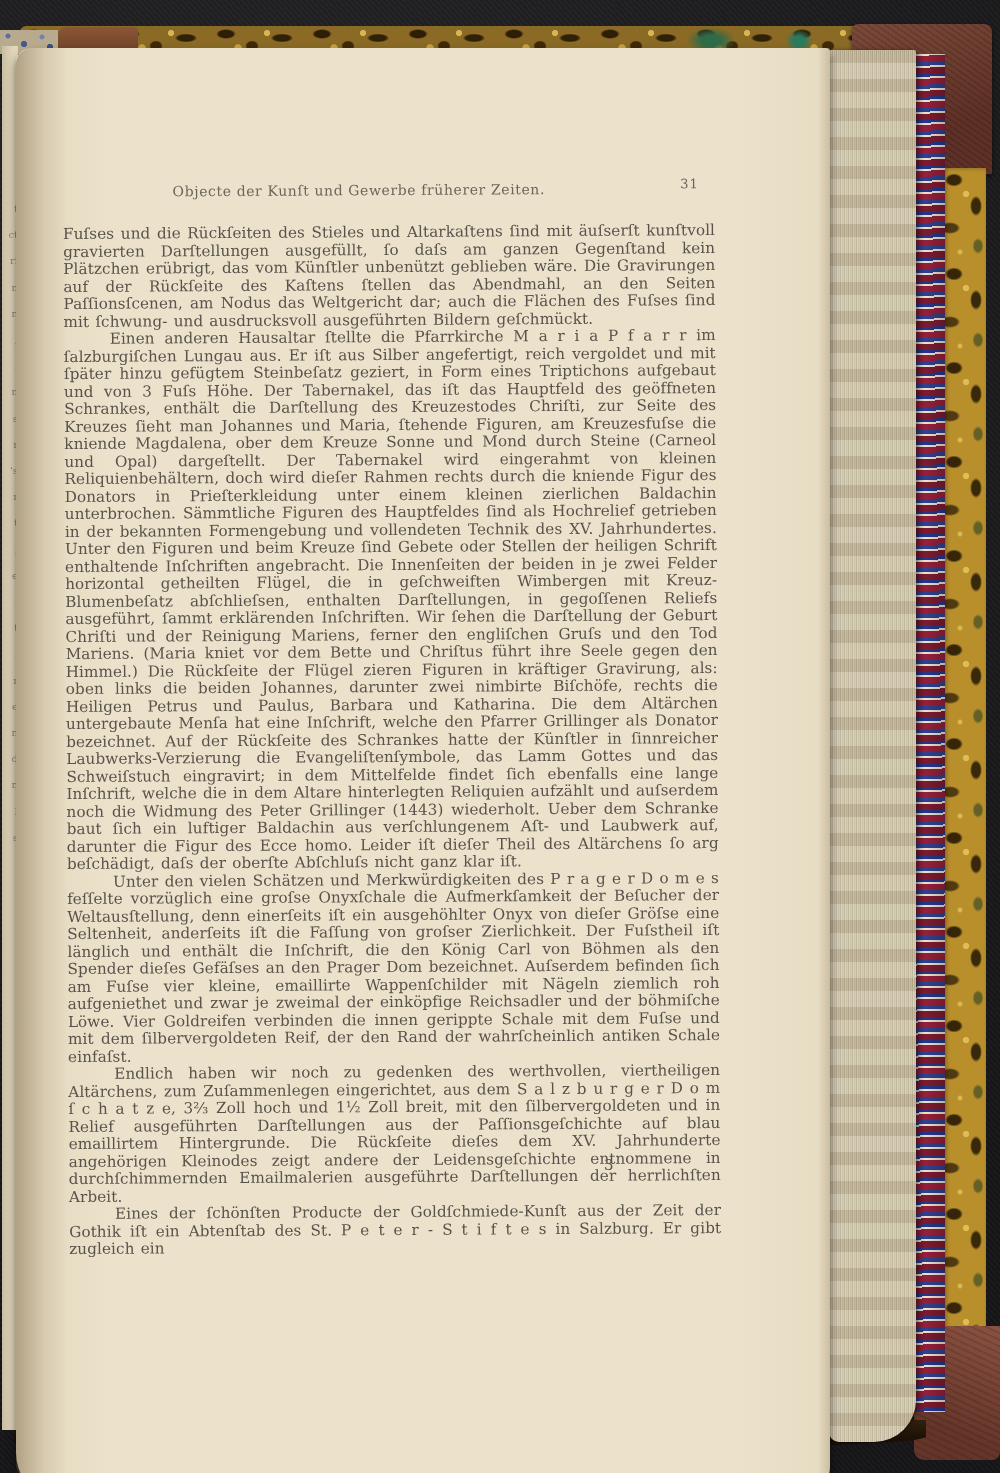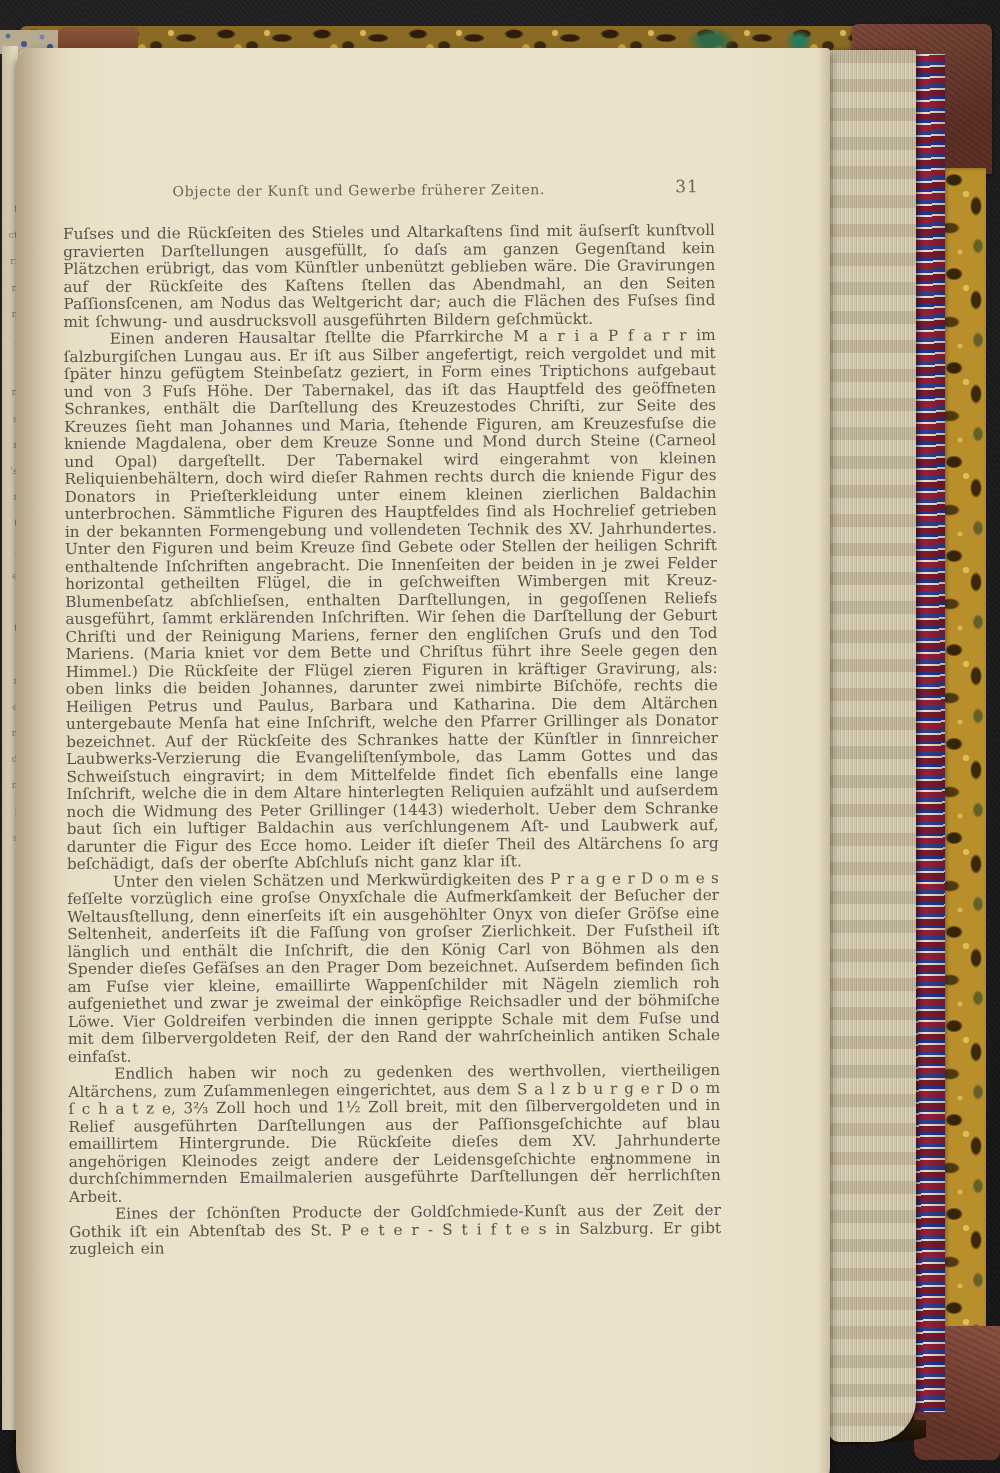--- a/index.html
+++ b/index.html
@@ -91,21 +91,21 @@
   .page::after{content:"";position:absolute;right:0;top:0;bottom:0;width:12px;
     background:linear-gradient(270deg, rgba(130,112,80,.28), rgba(130,112,80,0));}
   .bottom-edge{position:absolute;left:14px;top:1420px;width:912px;height:30px;
     background:linear-gradient(180deg,#31200e,#190f05 70%);
     border-radius:0 0 45% 30%;}
   
   .content{position:absolute;left:50px;top:130px;width:652px;transform:rotate(-0.35deg);
     color:#57524a;}
   .pg-header{position:relative;height:46px;font-size:14px;letter-spacing:.6px;color:#6b655a;}
   .pg-header .title{position:absolute;left:0;right:60px;text-align:center;top:4px;}
-  .pg-header .pnum{position:absolute;right:16px;top:0;font-size:17px;letter-spacing:1px;}
+  .pg-header .pnum{position:absolute;right:16px;top:0;font-size:13px;letter-spacing:1px;}
   .text-block{font-size:15.2px;line-height:17.5px;text-align:justify;
     word-spacing:1.2px;letter-spacing:.1px;}
   .text-block p{margin:0;}
   .text-block p.indent{text-indent:46px;}
   .sig{position:absolute;left:588px;top:1108px;font-size:15px;color:#57524a;}
 </style>
 </head>
 <body>
 
 <div class="scan">

